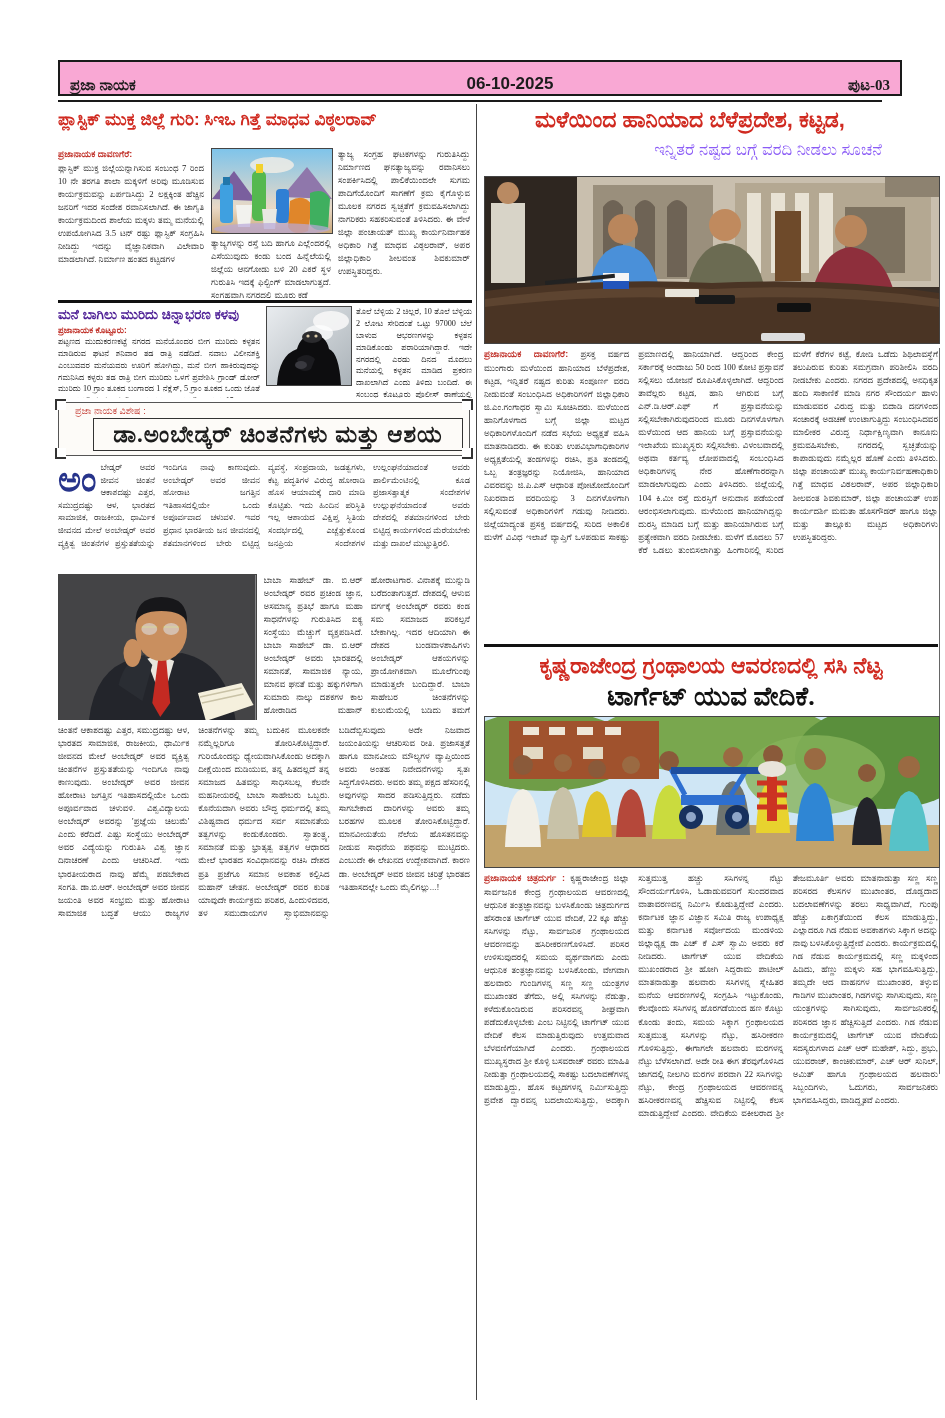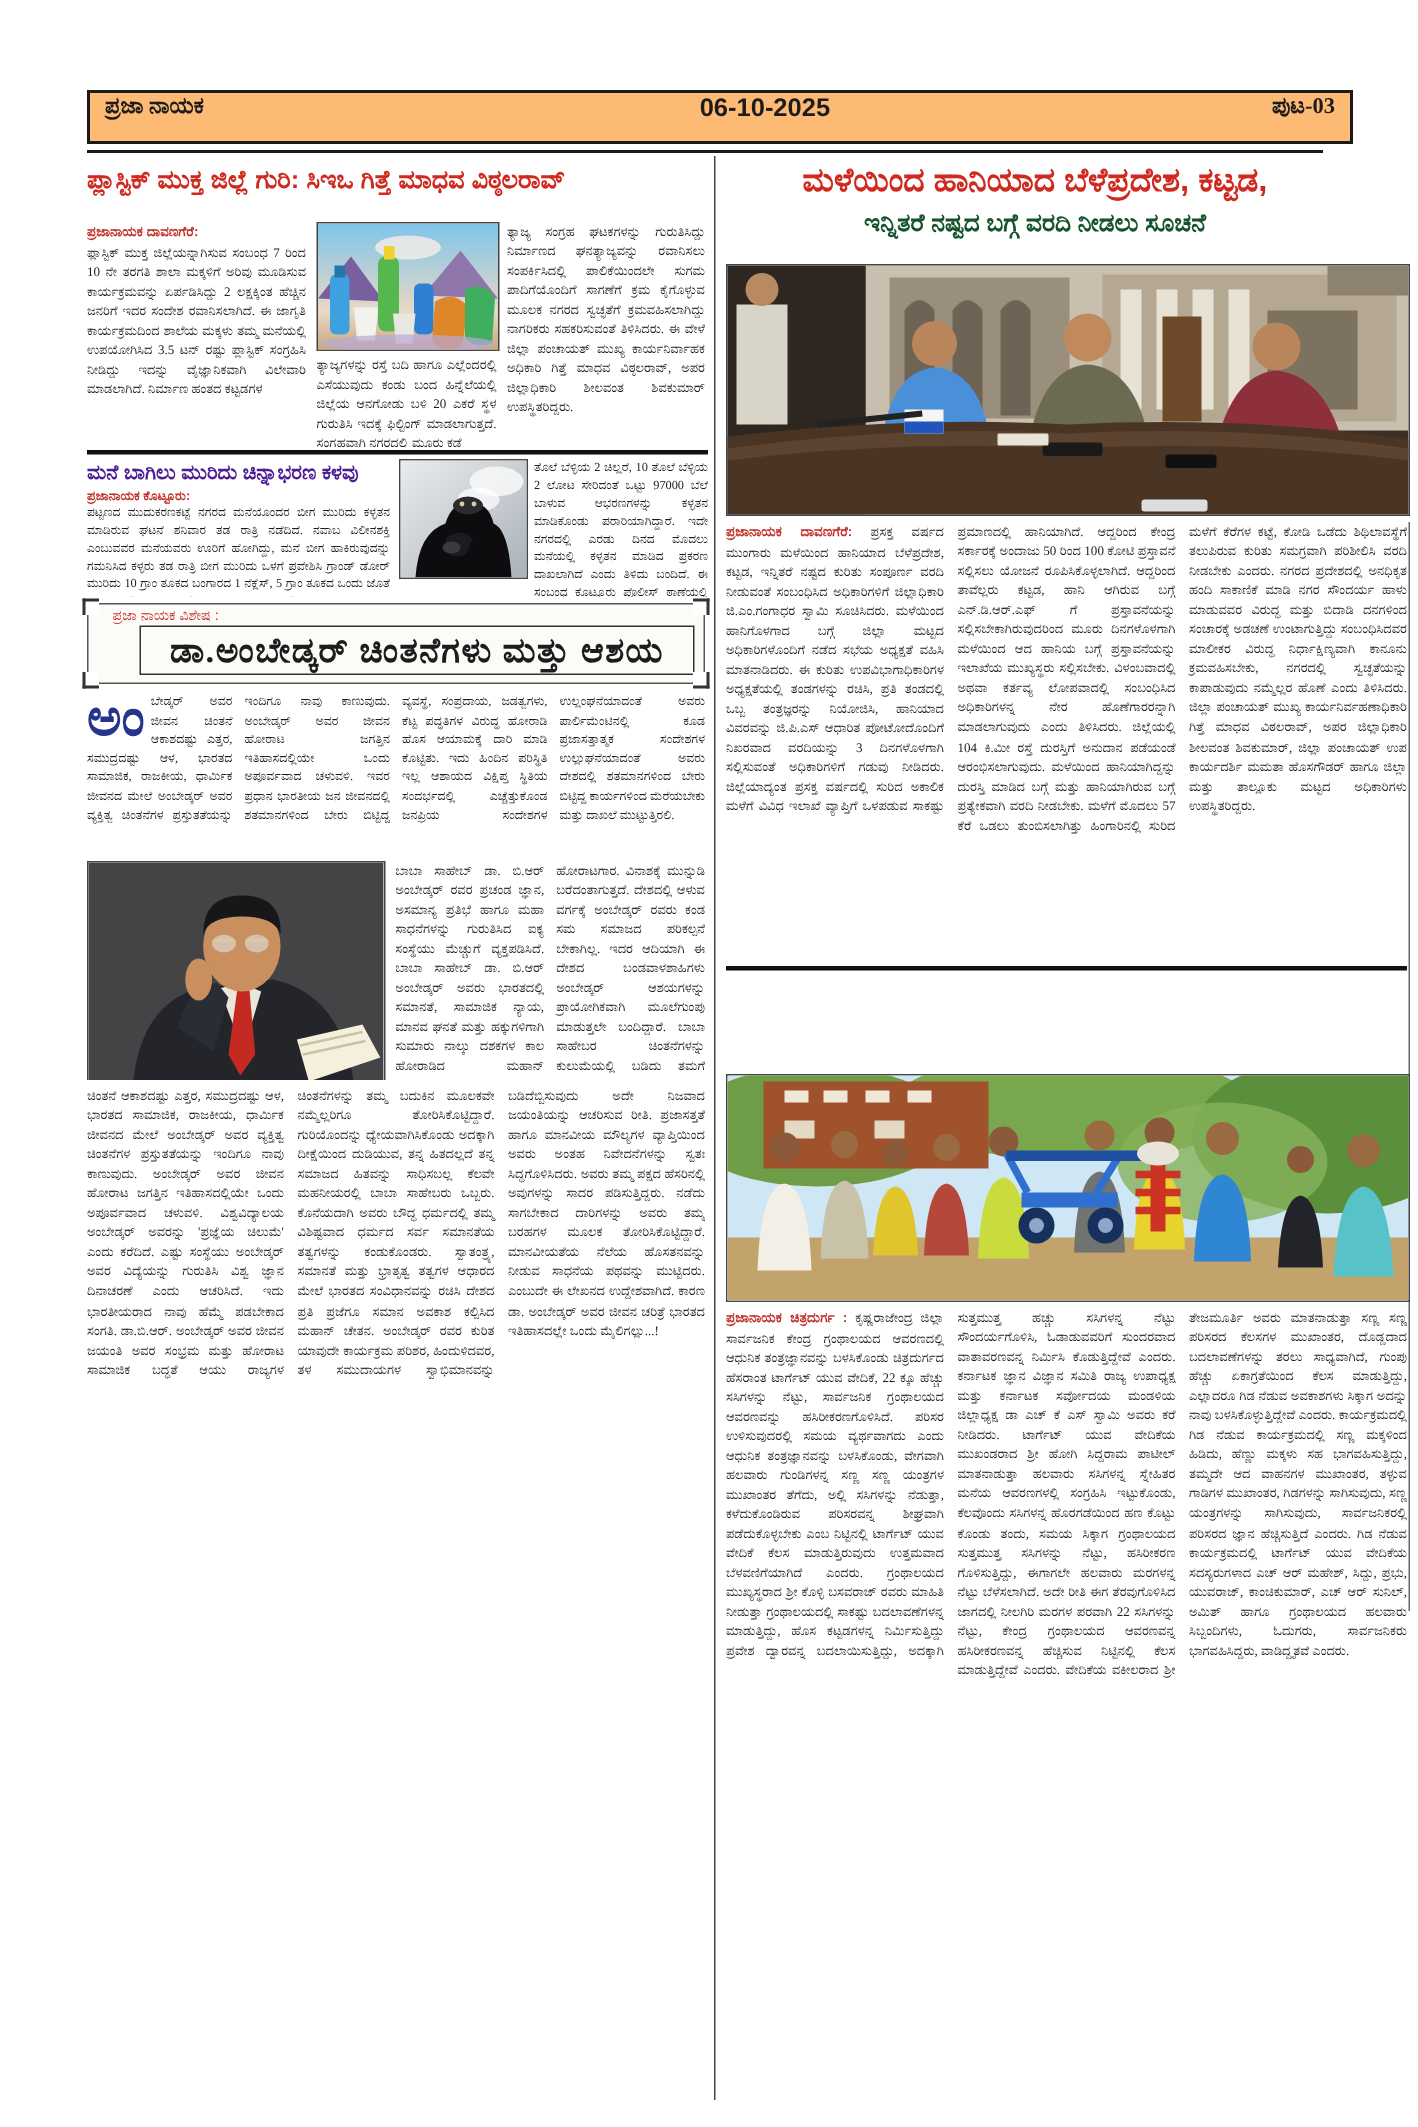--- a/index.html
+++ b/index.html
@@ -2,33 +2,33 @@
 <html lang="kn"><head>
 <meta charset="utf-8">
 <title>ಪ್ರಜಾ ನಾಯಕ</title>
 <style>
   html,body{margin:0;padding:0;background:#ffffff;}
   #page{position:relative;width:945px;height:1418px;background:#ffffff;
         font-family:"Liberation Serif", serif;color:#1c1c1c;overflow:hidden;}
   .abs{position:absolute;}
   
   .masthead{left:58px;top:60px;width:820px;height:32px;border:2px solid #1a1a1a;
-    background:#fdba74;display:flex;align-items:flex-start;justify-content:space-between;
+    background:#f9a8d4;display:flex;align-items:flex-end;justify-content:space-between;
     padding:0 10px;box-sizing:content-box;}
   .masthead .mh-left{font-weight:bold;font-size:15px;}
   .masthead .mh-center{font-weight:bold;font-size:17px;font-family:Liberation Sans, sans-serif;margin-left:36px;}
   .masthead .mh-right{font-weight:bold;font-size:15px;}
   .mast-underline{left:58px;top:100px;width:824px;height:2px;background:#1a1a1a;}
   
   .headband{left:58px;top:106px;width:824px;height:70px;display:flex;}
   .h1-left{width:420px;font-family:"Liberation Sans",sans-serif;font-weight:bold;
     font-size:17px;color:#d02a20;white-space:nowrap;line-height:1.6;}
   .h1-right{flex:1;text-align:center;font-family:"Liberation Sans",sans-serif;padding-left:20px;}
   .h1-right .l1{font-weight:bold;font-size:22px;color:#d02a20;white-space:nowrap;line-height:1.3;}
-  .h1-right .l2{font-weight:bold;font-size:16.5px;color:#14532d;margin-top:4px;line-height:1.3;}
+  .h1-right .l2{font-weight:normal;font-size:16.5px;color:#8b5cf6;margin-top:4px;line-height:1.3;text-align:right;}
   
   .byline{color:#c03028;font-weight:bold;font-family:"Liberation Sans",sans-serif;font-size:9px;}
   .bodytxt{font-size:8.7px;line-height:1.5;text-align:justify;}
   .cols3{column-count:3;column-gap:9px;overflow:hidden;}
   .cols4{column-count:4;column-gap:8px;overflow:hidden;}
   .cols2{column-count:2;column-gap:8px;overflow:hidden;}
   
   .plastic-wrap{left:58px;top:148px;width:412px;height:150px;display:flex;gap:7px;overflow:hidden;}
   .plastic-wrap .c1{width:146px;}
   .plastic-wrap .c2{width:120px;}
@@ -243,20 +243,24 @@
     </svg>
   </div>
 
   <div class="abs rain-art bodytxt cols3">
     <span class="byline">ಪ್ರಜಾನಾಯಕ ದಾವಣಗೆರೆ:</span>
     <span>ಪ್ರಸಕ್ತ ವರ್ಷದ ಮುಂಗಾರು ಮಳೆಯಿಂದ ಹಾನಿಯಾದ ಬೆಳೆಪ್ರದೇಶ, ಕಟ್ಟಡ, ಇನ್ನಿತರೆ ನಷ್ಟದ ಕುರಿತು ಸಂಪೂರ್ಣ ವರದಿ ನೀಡುವಂತೆ ಸಂಬಂಧಿಸಿದ ಅಧಿಕಾರಿಗಳಿಗೆ ಜಿಲ್ಲಾಧಿಕಾರಿ ಜಿ.ಎಂ.ಗಂಗಾಧರ ಸ್ವಾಮಿ ಸೂಚಿಸಿದರು. ಮಳೆಯಿಂದ ಹಾನಿಗೊಳಗಾದ ಬಗ್ಗೆ ಜಿಲ್ಲಾ ಮಟ್ಟದ ಅಧಿಕಾರಿಗಳೊಂದಿಗೆ ನಡೆದ ಸಭೆಯ ಅಧ್ಯಕ್ಷತೆ ವಹಿಸಿ ಮಾತನಾಡಿದರು. ಈ ಕುರಿತು ಉಪವಿಭಾಗಾಧಿಕಾರಿಗಳ ಅಧ್ಯಕ್ಷತೆಯಲ್ಲಿ ತಂಡಗಳನ್ನು ರಚಿಸಿ, ಪ್ರತಿ ತಂಡದಲ್ಲಿ ಒಬ್ಬ ತಂತ್ರಜ್ಞರನ್ನು ನಿಯೋಜಿಸಿ, ಹಾನಿಯಾದ ವಿವರವನ್ನು ಜಿ.ಪಿ.ಎಸ್ ಆಧಾರಿತ ಪೋಟೋದೊಂದಿಗೆ ನಿಖರವಾದ ವರದಿಯನ್ನು 3 ದಿನಗಳೊಳಗಾಗಿ ಸಲ್ಲಿಸುವಂತೆ ಅಧಿಕಾರಿಗಳಿಗೆ ಗಡುವು ನೀಡಿದರು. ಜಿಲ್ಲೆಯಾದ್ಯಂತ ಪ್ರಸಕ್ತ ವರ್ಷದಲ್ಲಿ ಸುರಿದ ಅಕಾಲಿಕ ಮಳೆಗೆ ವಿವಿಧ ಇಲಾಖೆ ವ್ಯಾಪ್ತಿಗೆ ಒಳಪಡುವ ಸಾಕಷ್ಟು ಪ್ರಮಾಣದಲ್ಲಿ ಹಾನಿಯಾಗಿದೆ. ಆದ್ದರಿಂದ ಕೇಂದ್ರ ಸರ್ಕಾರಕ್ಕೆ ಅಂದಾಜು 50 ರಿಂದ 100 ಕೋಟಿ ಪ್ರಸ್ತಾವನೆ ಸಲ್ಲಿಸಲು ಯೋಜನೆ ರೂಪಿಸಿಕೊಳ್ಳಲಾಗಿದೆ. ಆದ್ದರಿಂದ ತಾವೆಲ್ಲರು ಕಟ್ಟಡ, ಹಾನಿ ಆಗಿರುವ ಬಗ್ಗೆ ಎನ್.ಡಿ.ಆರ್.ಎಫ್ ಗೆ ಪ್ರಸ್ತಾವನೆಯನ್ನು ಸಲ್ಲಿಸಬೇಕಾಗಿರುವುದರಿಂದ ಮೂರು ದಿನಗಳೊಳಗಾಗಿ ಮಳೆಯಿಂದ ಆದ ಹಾನಿಯ ಬಗ್ಗೆ ಪ್ರಸ್ತಾವನೆಯನ್ನು ಇಲಾಖೆಯ ಮುಖ್ಯಸ್ಥರು ಸಲ್ಲಿಸಬೇಕು. ವಿಳಂಬವಾದಲ್ಲಿ ಅಥವಾ ಕರ್ತವ್ಯ ಲೋಪವಾದಲ್ಲಿ ಸಂಬಂಧಿಸಿದ ಅಧಿಕಾರಿಗಳನ್ನ ನೇರ ಹೊಣೆಗಾರರನ್ನಾಗಿ ಮಾಡಲಾಗುವುದು ಎಂದು ತಿಳಿಸಿದರು. ಜಿಲ್ಲೆಯಲ್ಲಿ 104 ಕಿ.ಮೀ ರಸ್ತೆ ದುರಸ್ತಿಗೆ ಅನುದಾನ ಪಡೆಯಂಡೆ ಆರಂಭಿಸಲಾಗುವುದು. ಮಳೆಯಿಂದ ಹಾನಿಯಾಗಿದ್ದನ್ನು ದುರಸ್ತಿ ಮಾಡಿದ ಬಗ್ಗೆ ಮತ್ತು ಹಾನಿಯಾಗಿರುವ ಬಗ್ಗೆ ಪ್ರತ್ಯೇಕವಾಗಿ ವರದಿ ನೀಡಬೇಕು. ಮಳೆಗೆ ಮೊದಲು 57 ಕೆರೆ ಒಡಲು ತುಂಬಿಸಲಾಗಿತ್ತು ಹಿಂಗಾರಿನಲ್ಲಿ ಸುರಿದ ಮಳೆಗೆ ಕೆರೆಗಳ ಕಟ್ಟೆ, ಕೋಡಿ ಒಡೆದು ಶಿಥಿಲಾವಸ್ಥೆಗೆ ತಲುಪಿರುವ ಕುರಿತು ಸಮಗ್ರವಾಗಿ ಪರಿಶೀಲಿಸಿ ವರದಿ ನೀಡಬೇಕು ಎಂದರು. ನಗರದ ಪ್ರದೇಶದಲ್ಲಿ ಅನಧಿಕೃತ ಹಂದಿ ಸಾಕಾಣಿಕೆ ಮಾಡಿ ನಗರ ಸೌಂದರ್ಯ ಹಾಳು ಮಾಡುವವರ ವಿರುದ್ಧ ಮತ್ತು ಬಿದಾಡಿ ದನಗಳಿಂದ ಸಂಚಾರಕ್ಕೆ ಅಡಚಣೆ ಉಂಟಾಗುತ್ತಿದ್ದು ಸಂಬಂಧಿಸಿದವರ ಮಾಲೀಕರ ವಿರುದ್ಧ ನಿರ್ಧಾಕ್ಷಿಣ್ಯವಾಗಿ ಕಾನೂನು ಕ್ರಮವಹಿಸಬೇಕು, ನಗರದಲ್ಲಿ ಸ್ವಚ್ಛತೆಯನ್ನು ಕಾಪಾಡುವುದು ನಮ್ಮೆಲ್ಲರ ಹೊಣೆ ಎಂದು ತಿಳಿಸಿದರು. ಜಿಲ್ಲಾ ಪಂಚಾಯತ್ ಮುಖ್ಯ ಕಾರ್ಯನಿರ್ವಹಣಾಧಿಕಾರಿ ಗಿತ್ತೆ ಮಾಧವ ವಿಠಲರಾವ್, ಅಪರ ಜಿಲ್ಲಾಧಿಕಾರಿ ಶೀಲವಂತ ಶಿವಕುಮಾರ್, ಜಿಲ್ಲಾ ಪಂಚಾಯತ್ ಉಪ ಕಾರ್ಯದರ್ಶಿ ಮಮತಾ ಹೊಸಗೌಡರ್ ಹಾಗೂ ಜಿಲ್ಲಾ ಮತ್ತು ತಾಲ್ಲೂಕು ಮಟ್ಟದ ಅಧಿಕಾರಿಗಳು ಉಪಸ್ಥಿತರಿದ್ದರು.</span>
   </div>
 
   <div class="abs rule rule2"></div>
 
+  <div class="abs lib-head">
+    <div class="l1">ಕೃಷ್ಣರಾಜೇಂದ್ರ ಗ್ರಂಥಾಲಯ ಆವರಣದಲ್ಲಿ ಸಸಿ ನೆಟ್ಟ</div>
+    <div class="l2">ಟಾರ್ಗೆಟ್ ಯುವ ವೇದಿಕೆ.</div>
+  </div>
 
   <div class="abs lib-photo">
     <svg class="photo-frame" width="454" height="150" viewBox="0 0 454 150" preserveAspectRatio="none">
       <rect width="454" height="150" fill="#cfe6f5"></rect>
       <ellipse cx="60" cy="34" rx="90" ry="40" fill="#6f9d47"></ellipse>
       <ellipse cx="230" cy="20" rx="120" ry="36" fill="#79a74e"></ellipse>
       <ellipse cx="400" cy="40" rx="90" ry="52" fill="#5a8f3c"></ellipse>
       <ellipse cx="330" cy="58" rx="70" ry="40" fill="#86b35a" opacity="0.8"></ellipse>
       <rect x="24" y="4" width="150" height="58" fill="#a0522d"></rect>
       <rect x="38" y="10" width="16" height="8" fill="#efe7d8"></rect>

